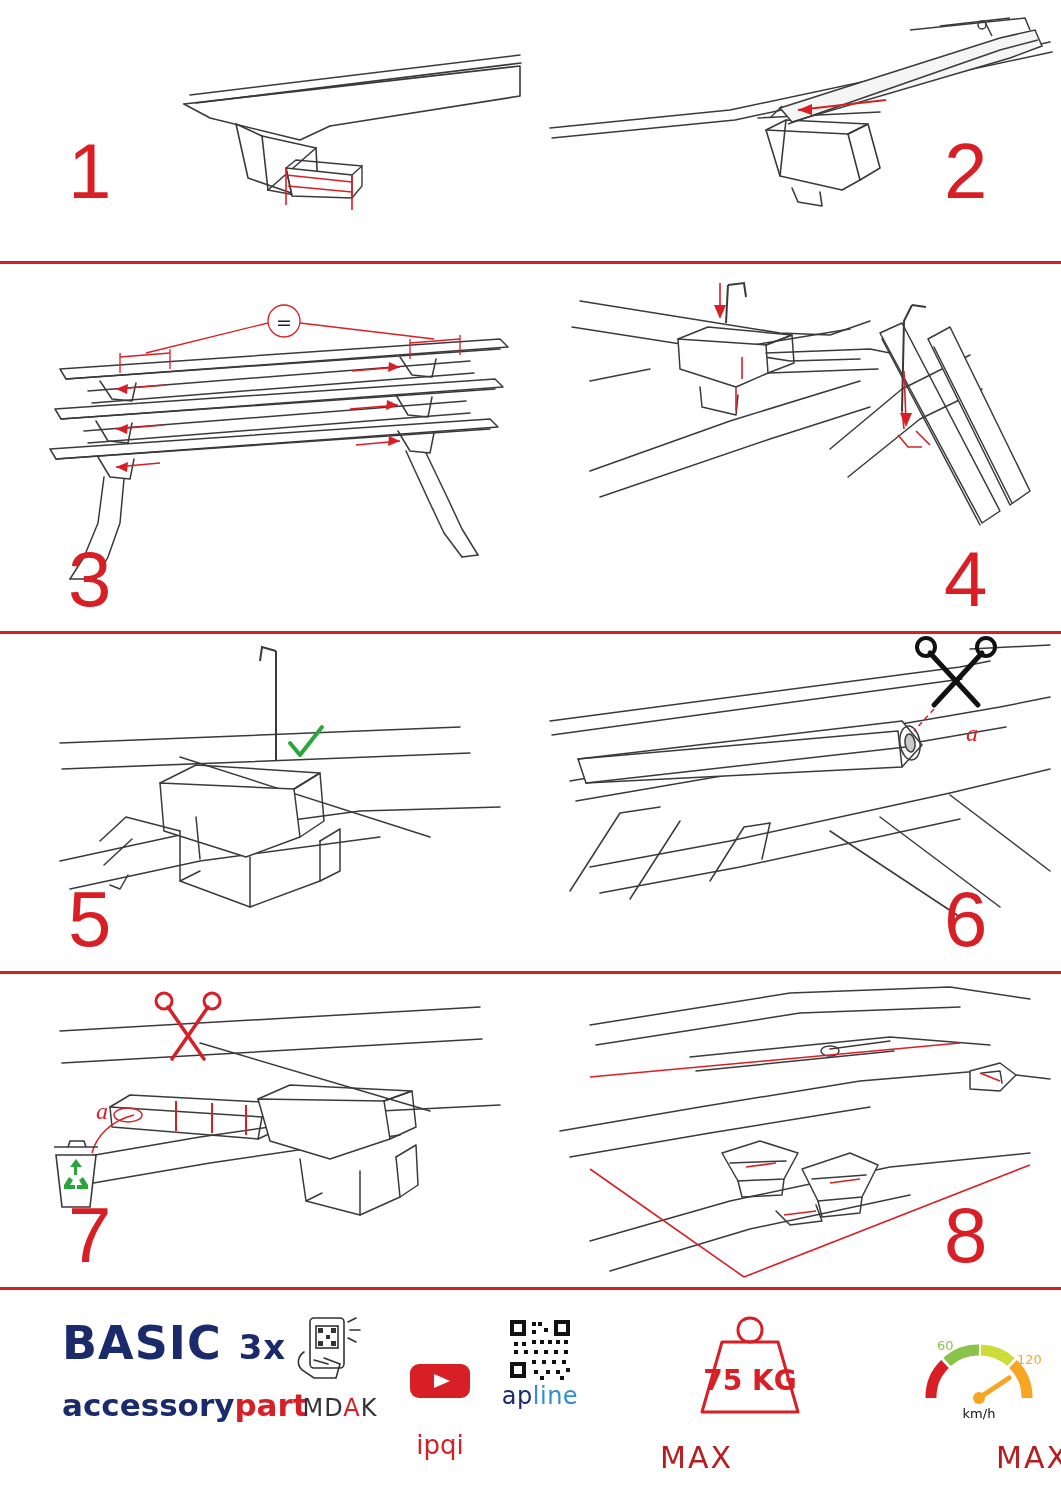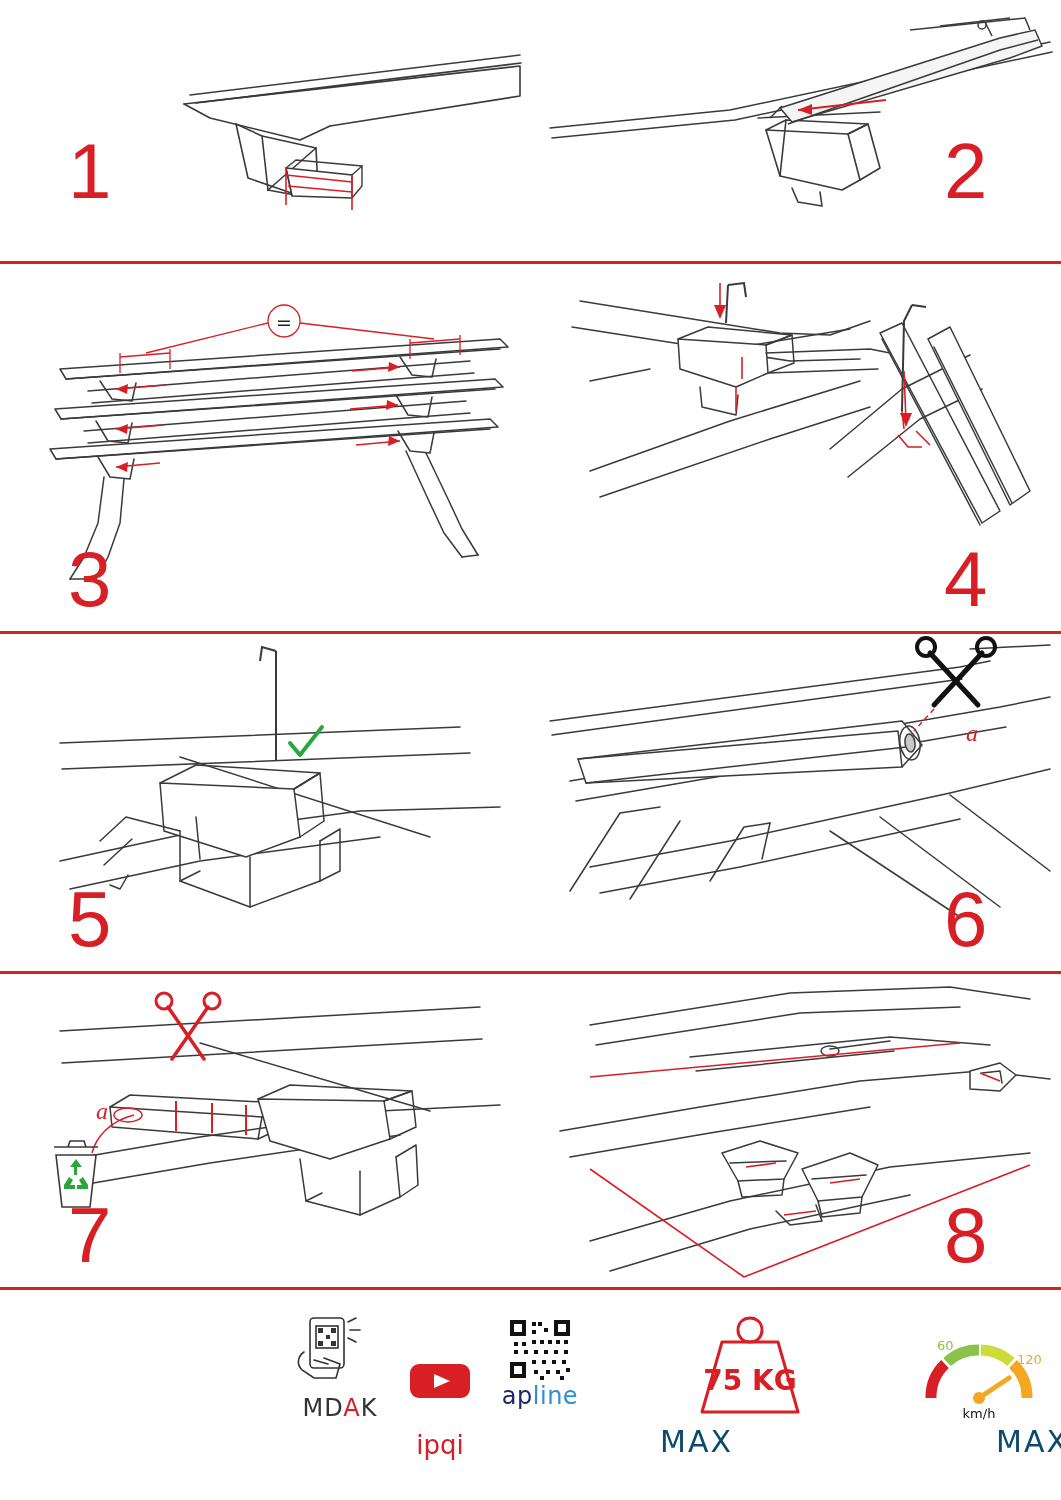--- a/index.html
+++ b/index.html
@@ -130,22 +130,22 @@
     position: absolute;
     left: 889px;
     top: 12px;
     width: 180px;
     text-align: right;
   }
   .maxcap {
     font-family: "DejaVu Sans", sans-serif;
     font-size: 30px;
     letter-spacing: 2px;
-    color: #0c4a6e;
-    margin-top: 2px;
+    color: #b91c1c;
+    margin-top: 18px;
   }
   .kgtext {
     font-family: "DejaVu Sans", sans-serif;
     font-weight: bold;
     font-size: 28px;
     fill: #d81f26;
   }
 </style>
 </head>
 <body>
@@ -507,20 +507,29 @@
         <path d="M450 102 L470 110"></path>
         <path d="M214 306 L500 194"></path>
         <path d="M214 306 L60 198"></path>
       </g>
     </svg>
   </div>
   <div class="step-num" style="left:944px;top:1196px;">8</div>
 
   <div class="footer">
 
+    <div class="brandblock">
+      <div class="brand-basic">
+        <span>BASIC</span>
+        <span class="x">3x</span>
+      </div>
+      <div class="brand-accessory">
+        <span>accessory</span><span class="part">part</span>
+      </div>
+    </div>
 
     <div class="logo-mdak">
       <svg width="112" height="66" viewBox="0 0 112 66">
         <g fill="none" stroke="#333" stroke-width="1.6">
           <rect x="26" y="2" width="34" height="50" rx="4" fill="#fff"></rect>
           <rect x="32" y="10" width="22" height="22" fill="#fff"></rect>
         </g>
         <g fill="#333">
           <rect x="34" y="12" width="5" height="5"></rect>
           <rect x="47" y="12" width="5" height="5"></rect>

